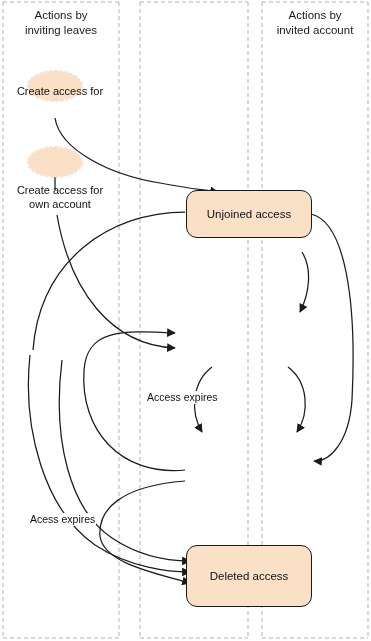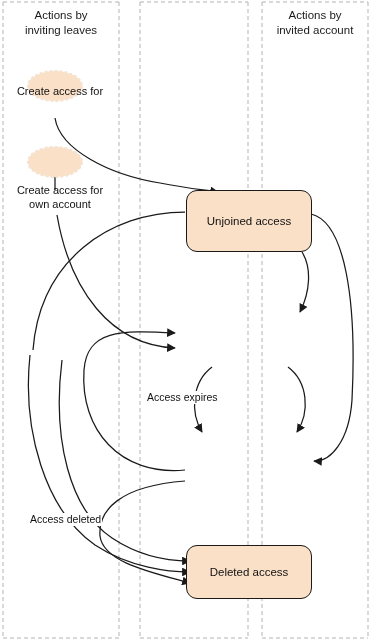--- a/index.html
+++ b/index.html
@@ -150,29 +150,29 @@
 
   <div class="start-label" style="left:0px; top:84px; width:120px;">
     <span>Create access for</span><br>
   </div>
 
   <div class="start-label" style="left:0px; top:183px; width:120px;">
     <span>Create access for</span><br>
     <span>own account</span>
   </div>
 
-  <div class="node" style="left:186px; top:190px; width:126px; height:62px; background:#fbe0c8;">
+  <div class="node" style="left:186px; top:190px; width:126px; height:48px; background:#fbe0c8;">
     <span class="node-line">Unjoined access</span>
   </div>
 
 
 
-  <div class="node" style="left:186px; top:545px; width:126px; height:54px; background:#fbe0c8;">
+  <div class="node" style="left:186px; top:545px; width:126px; height:62px; background:#fbe0c8;">
     <span class="node-line">Deleted access</span>
   </div>
 
 
   <div class="edge-label" style="left:146px; top:391px;">Access expires</div>
 
 
-  <div class="edge-label" style="left:29px; top:513px;">Access deleted</div>
+  <div class="edge-label" style="left:29px; top:513px;">Acess expires</div>
 
 </div>
 
 </body></html>

